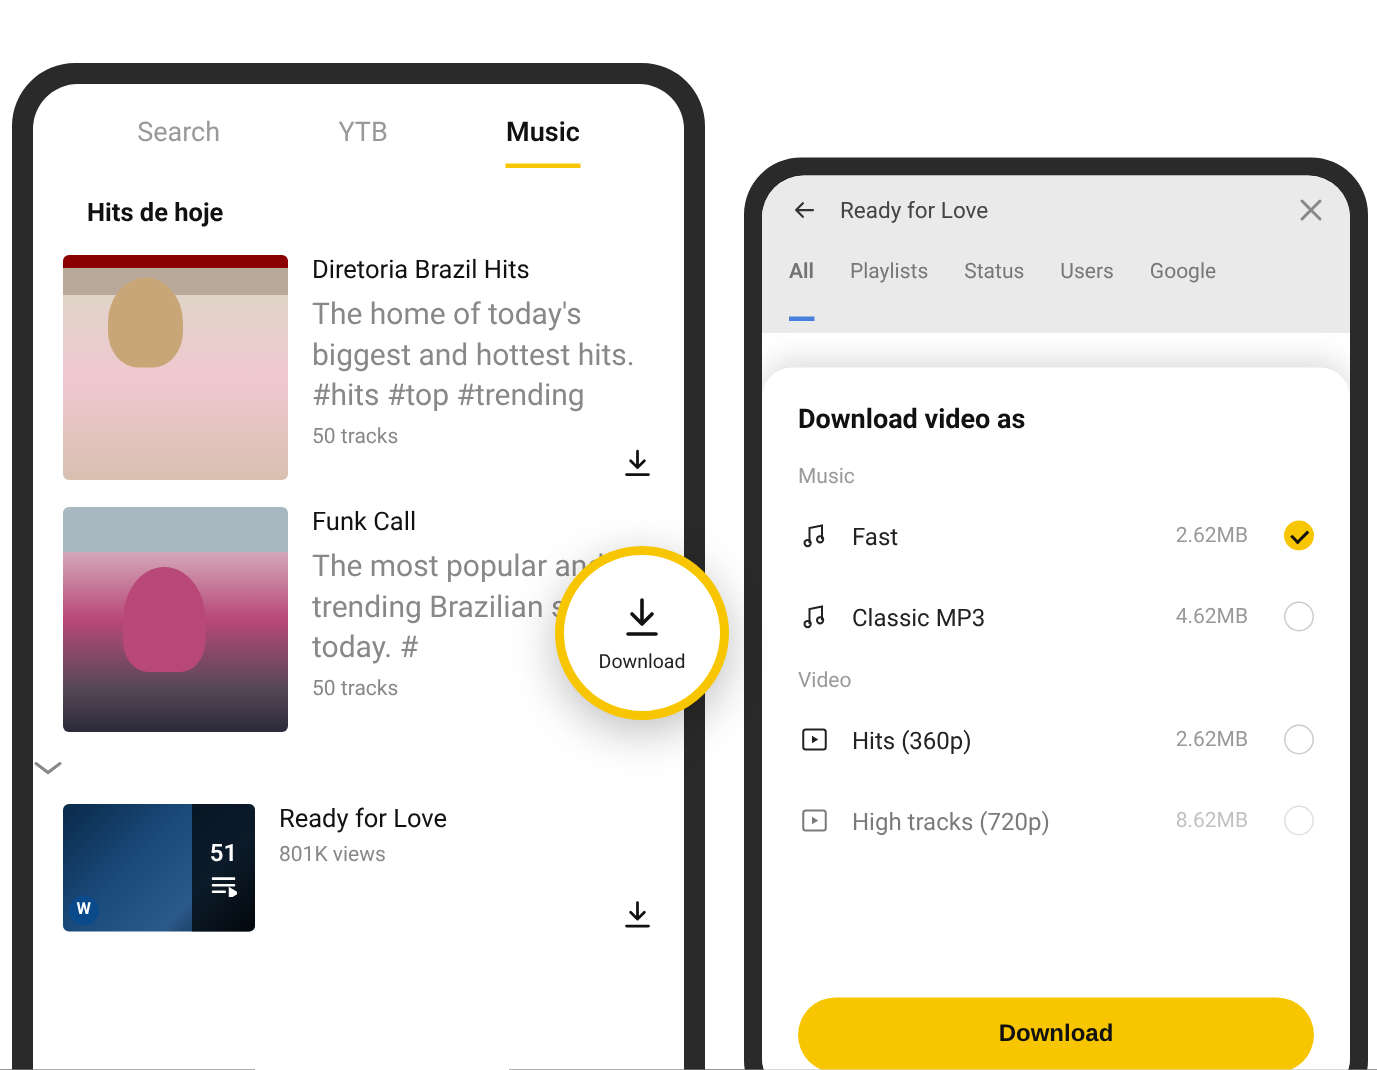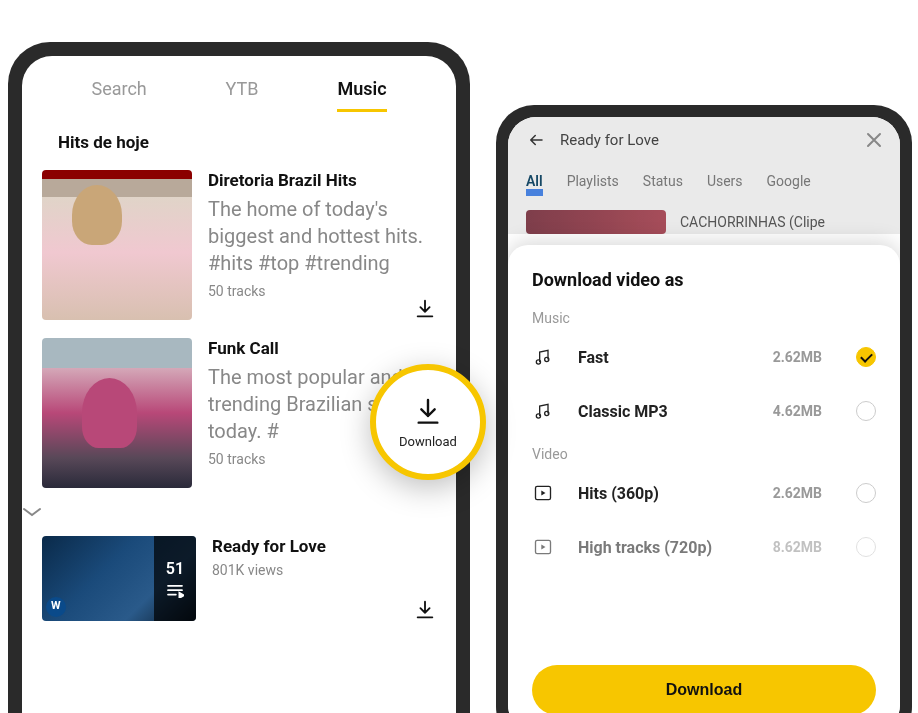--- a/index.html
+++ b/index.html
@@ -85,21 +85,21 @@
 }
 .thumb2::after {
   content: "";
   position: absolute;
   left: 40px; top: 40px;
   width: 55px; height: 70px;
   background: #b84878;
   border-radius: 50% 50% 30% 30%;
 }
 .thumb3 {
-  width: 154px;
+  width: 128px;
   height: 85px;
   background: linear-gradient(135deg, #0a2a4a 0%, #1a4a7a 40%, #2a5a8a 70%, #0a1a2a 100%);
   border-radius: 4px;
   position: relative;
   flex-shrink: 0;
 }
 .thumb3-badge {
   position: absolute;
   right: 0;
   top: 0;
@@ -136,21 +136,21 @@
 }
 .item-body {
   flex: 1;
   display: flex;
   flex-direction: column;
   gap: 6px;
   min-width: 0;
 }
 .item-title {
   font-size: 17px;
-  font-weight: 700;
+  font-weight: 400;
   color: #111;
 }
 .item-desc {
   font-size: 20px;
   color: #888;
   line-height: 1.35;
 }
 .item-meta {
   font-size: 14px;
   color: #888;
@@ -233,24 +233,24 @@
 }
 .filter-tabs {
   display: flex;
   gap: 24px;
   padding: 10px 18px 8px 18px;
   font-size: 14px;
   color: #777;
   background: #eaeaea;
 }
 .filter-tab.active {
-  color: #0c4a6e;
+  color: #737373;
   font-weight: 600;
-  border-bottom: 7px solid #3b82f6;
-  padding-bottom: 0;
+  border-bottom: 3px solid #3b82f6;
+  padding-bottom: 22px;
 }
 .result-row {
   display: flex;
   align-items: center;
   gap: 14px;
   padding: 6px 18px 0 18px;
   background: #eaeaea;
 }
 .result-thumb {
   width: 140px;
@@ -288,23 +288,22 @@
   margin-bottom: 20px;
 }
 .group-label {
   font-size: 14px;
   color: #999;
   margin-bottom: 4px;
 }
 .option-row {
   display: flex;
   align-items: center;
-  gap: 24px;
+  gap: 14px;
   padding: 16px 0;
-  font-weight: bold;
 }
 .opt-icon {
   width: 22px;
   height: 22px;
   display: flex;
   align-items: center;
   justify-content: center;
 }
 .opt-label {
   flex: 1;
@@ -455,24 +454,20 @@
           </svg>
         </div>
       </div>
       <div class="filter-tabs">
         <div class="filter-tab active">All</div>
         <div class="filter-tab">Playlists</div>
         <div class="filter-tab">Status</div>
         <div class="filter-tab">Users</div>
         <div class="filter-tab">Google</div>
       </div>
-      <div class="result-row">
-        <div class="result-thumb"></div>
-        <div class="result-title">CACHORRINHAS (Clipe</div>
-      </div>
     </div>
 
     <div class="sheet">
       <div class="sheet-title">Download video as</div>
 
       <div class="group-label">Music</div>
 
       <div class="option-row">
         <div class="opt-icon">
           <svg width="20" height="20" viewBox="0 0 24 24">

